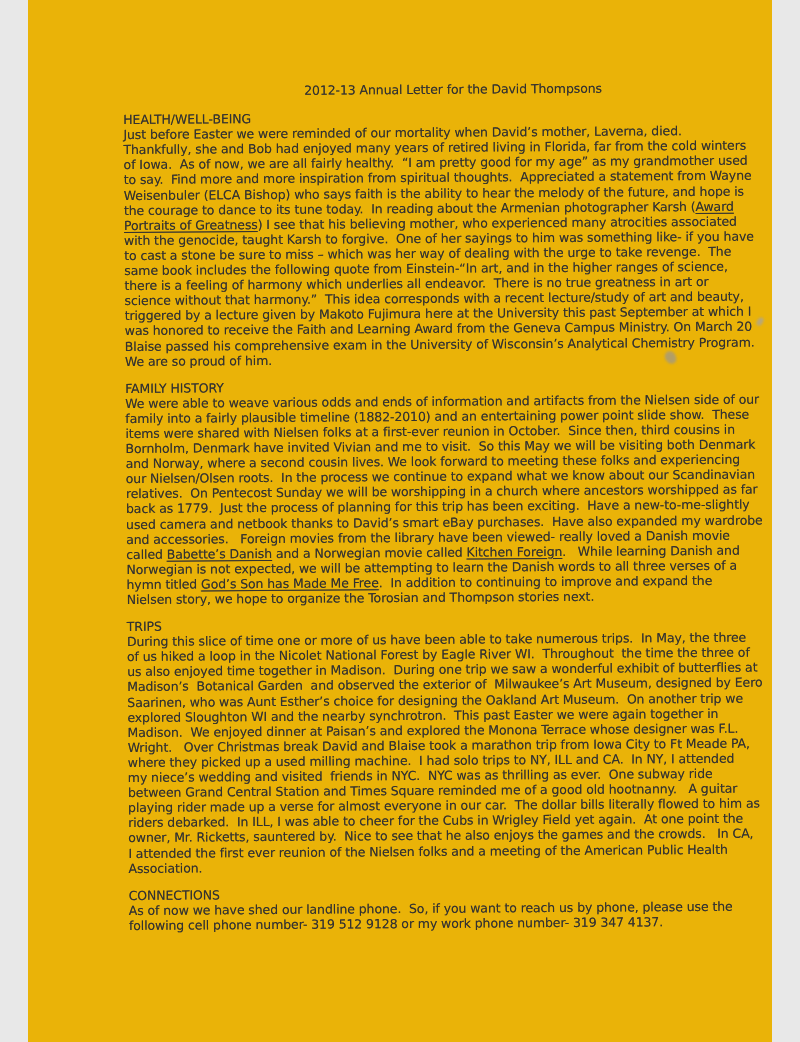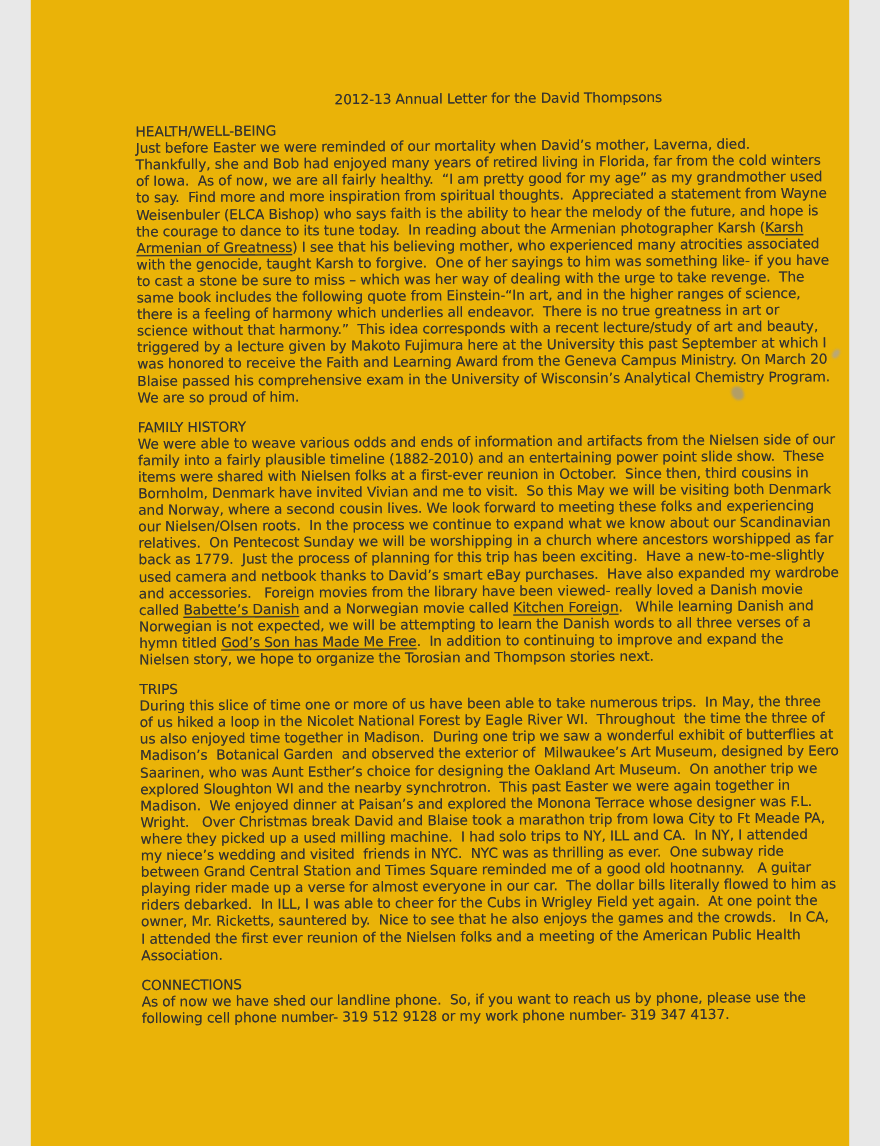--- a/index.html
+++ b/index.html
@@ -39,22 +39,22 @@
   <div class="content">
     <div class="title">2012-13 Annual Letter for the David Thompsons</div>
     <div id="sections">
         <section>
           <div class="heading">HEALTH/WELL-BEING</div>
           <div class="line">Just before Easter we were reminded of our mortality when David’s mother, Laverna, died.</div>
           <div class="line">Thankfully, she and Bob had enjoyed many years of retired living in Florida, far from the cold winters</div>
           <div class="line">of Iowa.  As of now, we are all fairly healthy.  “I am pretty good for my age” as my grandmother used</div>
           <div class="line">to say.  Find more and more inspiration from spiritual thoughts.  Appreciated a statement from Wayne</div>
           <div class="line">Weisenbuler (ELCA Bishop) who says faith is the ability to hear the melody of the future, and hope is</div>
-          <div class="line">the courage to dance to its tune today.  In reading about the Armenian photographer Karsh (<span class="u">Karsh</span></div>
-          <div class="line"><span class="u">Armenian of Greatness</span>) I see that his believing mother, who experienced many atrocities associated</div>
+          <div class="line">the courage to dance to its tune today.  In reading about the Armenian photographer Karsh (<span class="u">Award</span></div>
+          <div class="line"><span class="u">Portraits of Greatness</span>) I see that his believing mother, who experienced many atrocities associated</div>
           <div class="line">with the genocide, taught Karsh to forgive.  One of her sayings to him was something like- if you have</div>
           <div class="line">to cast a stone be sure to miss – which was her way of dealing with the urge to take revenge.  The</div>
           <div class="line">same book includes the following quote from Einstein-“In art, and in the higher ranges of science,</div>
           <div class="line">there is a feeling of harmony which underlies all endeavor.  There is no true greatness in art or</div>
           <div class="line">science without that harmony.”  This idea corresponds with a recent lecture/study of art and beauty,</div>
           <div class="line">triggered by a lecture given by Makoto Fujimura here at the University this past September at which I</div>
           <div class="line">was honored to receive the Faith and Learning Award from the Geneva Campus Ministry. On March 20</div>
           <div class="line">Blaise passed his comprehensive exam in the University of Wisconsin’s Analytical Chemistry Program.</div>
           <div class="line">We are so proud of him.</div>
         </section>

